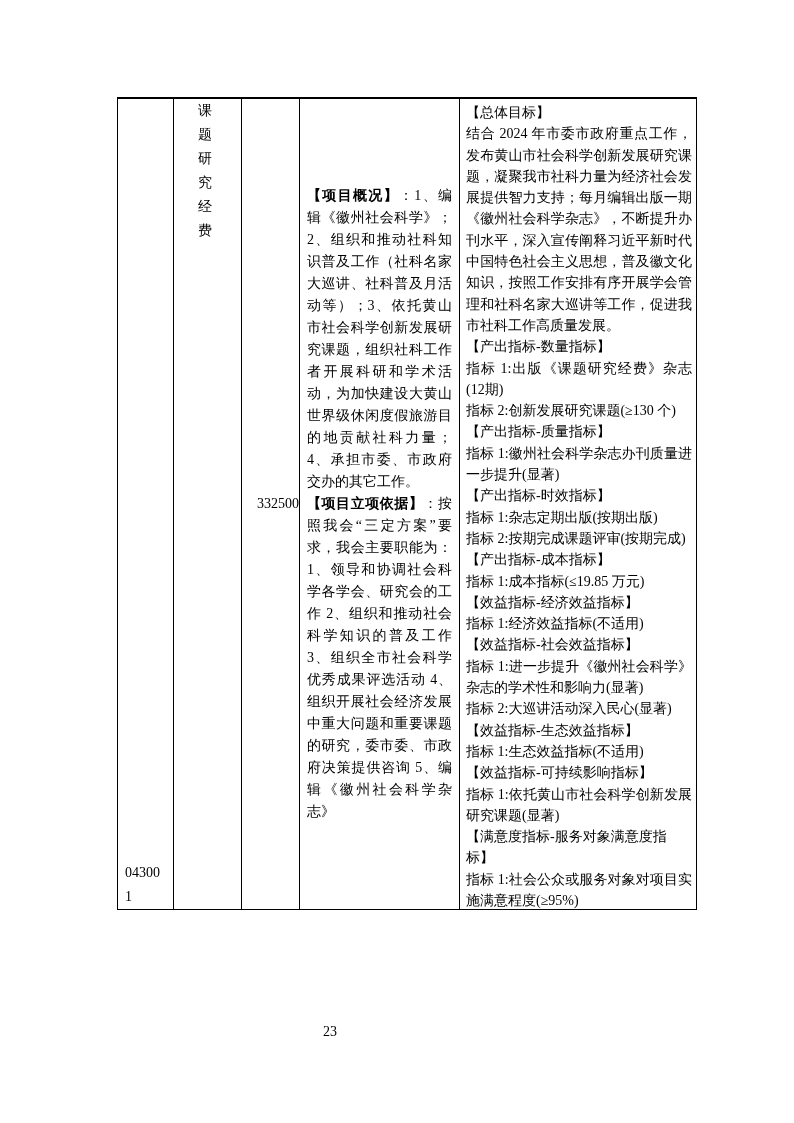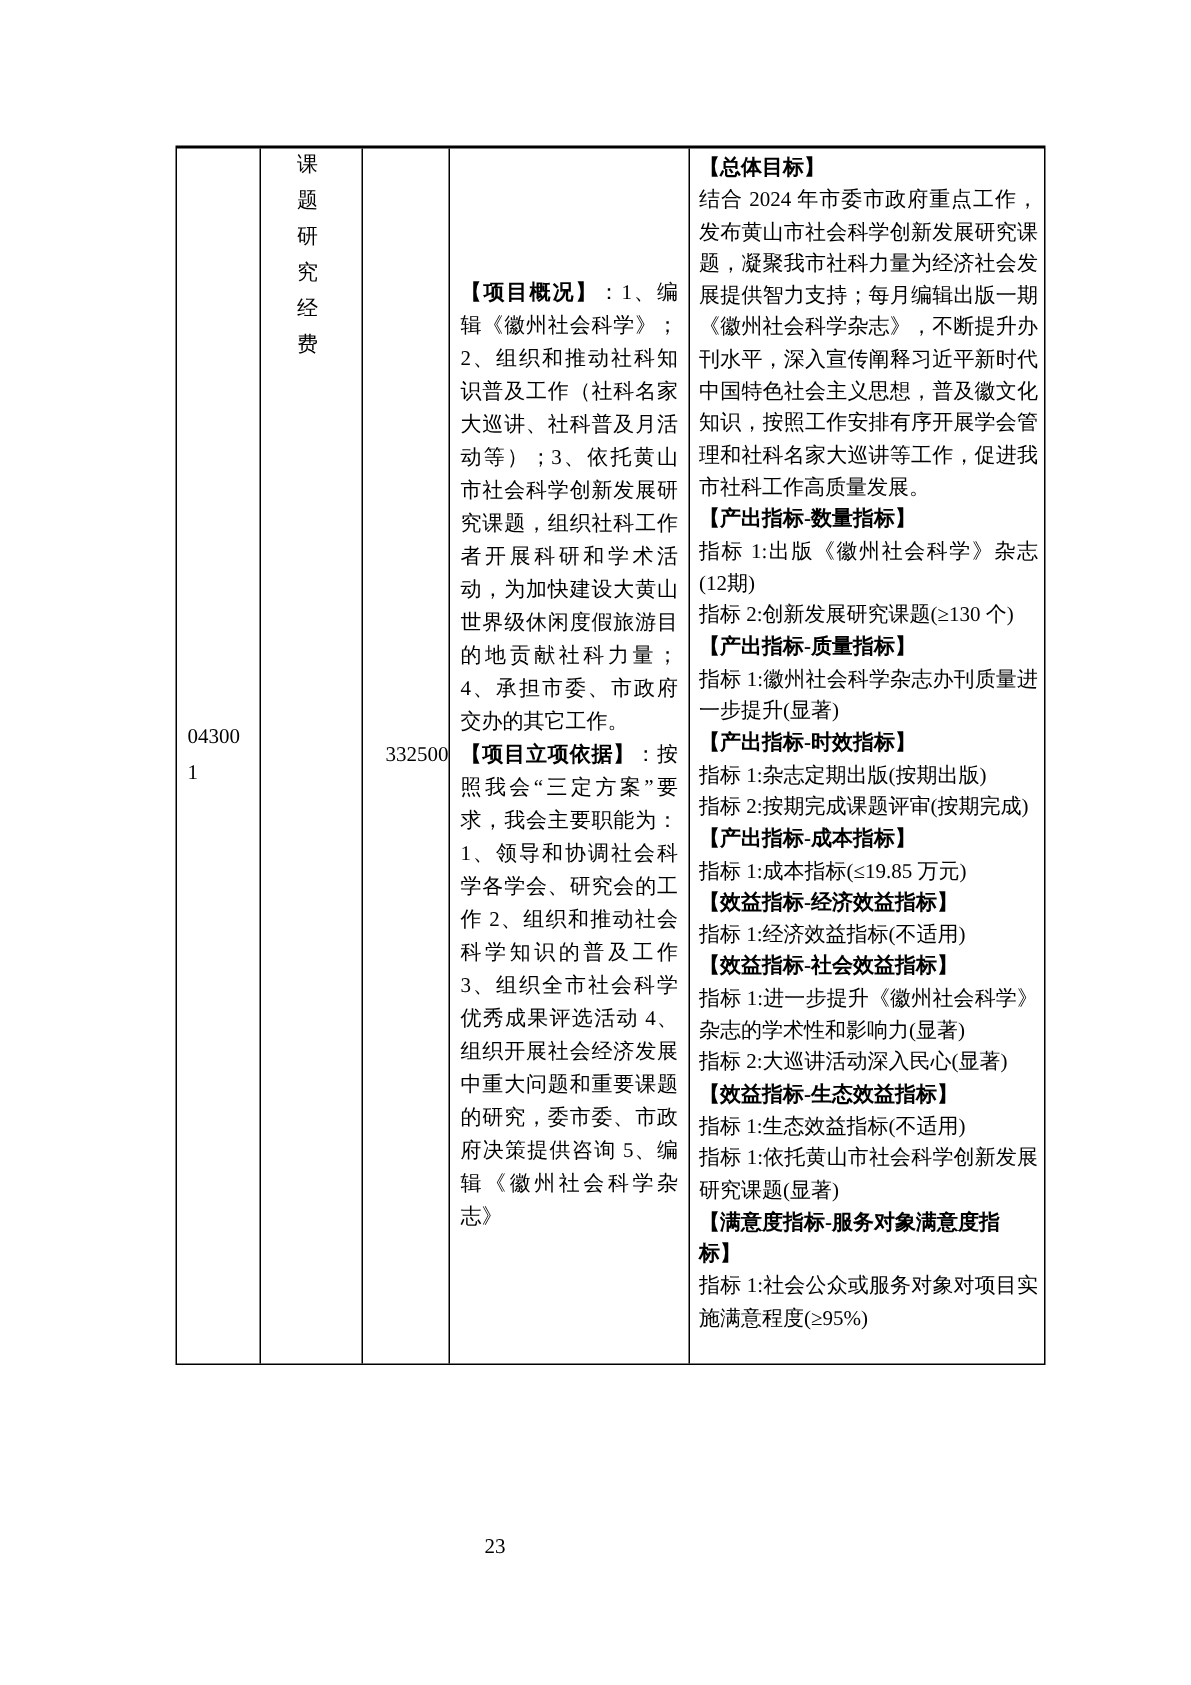--- a/index.html
+++ b/index.html
@@ -27,21 +27,21 @@
     border: 1px solid #000;
     border-top-width: 2px;
     background: #fff;
   }
   .cell {
     box-sizing: border-box;
     border-left: 1px solid #000;
     overflow: hidden;
     font-size: 14px;
   }
-  .cell:first-child { border-left: none; }
+  .cell:first-child { border-left: none; align-items: flex-end; }
 
   .cell-code {
     display: flex;
     align-items: center;
     padding: 0 8px 0 7px;
     line-height: 24px;
     word-break: break-all;
   }
   .cell-name {
     display: flex;
@@ -65,21 +65,21 @@
     text-align: justify;
   }
   .cell-overview p { margin: 0; }
   .cell-overview .b { font-weight: bold; }
 
   .cell-performance {
     padding: 3px 6px 3px 6px;
     line-height: 21.3px;
   }
   .pline { margin: 0; }
-  .pline.header { font-weight: bold; }
+  .pline.header { font-weight: normal; }
   .pline.text { text-align: justify; }
 
   .page-number {
     position: absolute;
     left: 0;
     top: 1024px;
     width: 660px;
     text-align: center;
     font-size: 14px;
   }
@@ -108,36 +108,37 @@
           <p><span class="b">【项目概况】</span><span>：1、编辑《徽州社会科学》；2、组织和推动社科知识普及工作（社科名家大巡讲、社科普及月活动等）；3、依托黄山市社会科学创新发展研究课题，组织社科工作者开展科研和学术活动，为加快建设大黄山世界级休闲度假旅游目的地贡献社科力量；4、承担市委、市政府交办的其它工作。</span></p>
           <p><span class="b">【项目立项依据】</span><span>：按照我会“三定方案”要求，我会主要职能为：1、领导和协调社会科学各学会、研究会的工作 2、组织和推动社会科学知识的普及工作 3、组织全市社会科学优秀成果评选活动 4、组织开展社会经济发展中重大问题和重要课题的研究，委市委、市政府决策提供咨询 5、编辑《徽州社会科学杂志》</span></p>
         </div>
     </div>
 
     <div class="cell cell-performance">
       <div>
           <div class="pline header">【总体目标】</div>
           <div class="pline text">结合 2024 年市委市政府重点工作，发布黄山市社会科学创新发展研究课题，凝聚我市社科力量为经济社会发展提供智力支持；每月编辑出版一期《徽州社会科学杂志》，不断提升办刊水平，深入宣传阐释习近平新时代中国特色社会主义思想，普及徽文化知识，按照工作安排有序开展学会管理和社科名家大巡讲等工作，促进我市社科工作高质量发展。</div>
           <div class="pline header">【产出指标-数量指标】</div>
-          <div class="pline text">指标 1:出版《徽州社会科学》杂志(12期)</div>
+          <div class="pline text">指标 1:出版《课题研究经费》杂志(12期)</div>
           <div class="pline text">指标 2:创新发展研究课题(≥130 个)</div>
           <div class="pline header">【产出指标-质量指标】</div>
           <div class="pline text">指标 1:徽州社会科学杂志办刊质量进一步提升(显著)</div>
           <div class="pline header">【产出指标-时效指标】</div>
           <div class="pline text">指标 1:杂志定期出版(按期出版)</div>
           <div class="pline text">指标 2:按期完成课题评审(按期完成)</div>
           <div class="pline header">【产出指标-成本指标】</div>
           <div class="pline text">指标 1:成本指标(≤19.85 万元)</div>
           <div class="pline header">【效益指标-经济效益指标】</div>
           <div class="pline text">指标 1:经济效益指标(不适用)</div>
           <div class="pline header">【效益指标-社会效益指标】</div>
           <div class="pline text">指标 1:进一步提升《徽州社会科学》杂志的学术性和影响力(显著)</div>
           <div class="pline text">指标 2:大巡讲活动深入民心(显著)</div>
           <div class="pline header">【效益指标-生态效益指标】</div>
           <div class="pline text">指标 1:生态效益指标(不适用)</div>
+          <div class="pline header">【效益指标-可持续影响指标】</div>
           <div class="pline text">指标 1:依托黄山市社会科学创新发展研究课题(显著)</div>
           <div class="pline header">【满意度指标-服务对象满意度指标】</div>
           <div class="pline text">指标 1:社会公众或服务对象对项目实施满意程度(≥95%)</div>
         </div>
     </div>
 
   </div>
 
   <div class="page-number">23</div>
 

